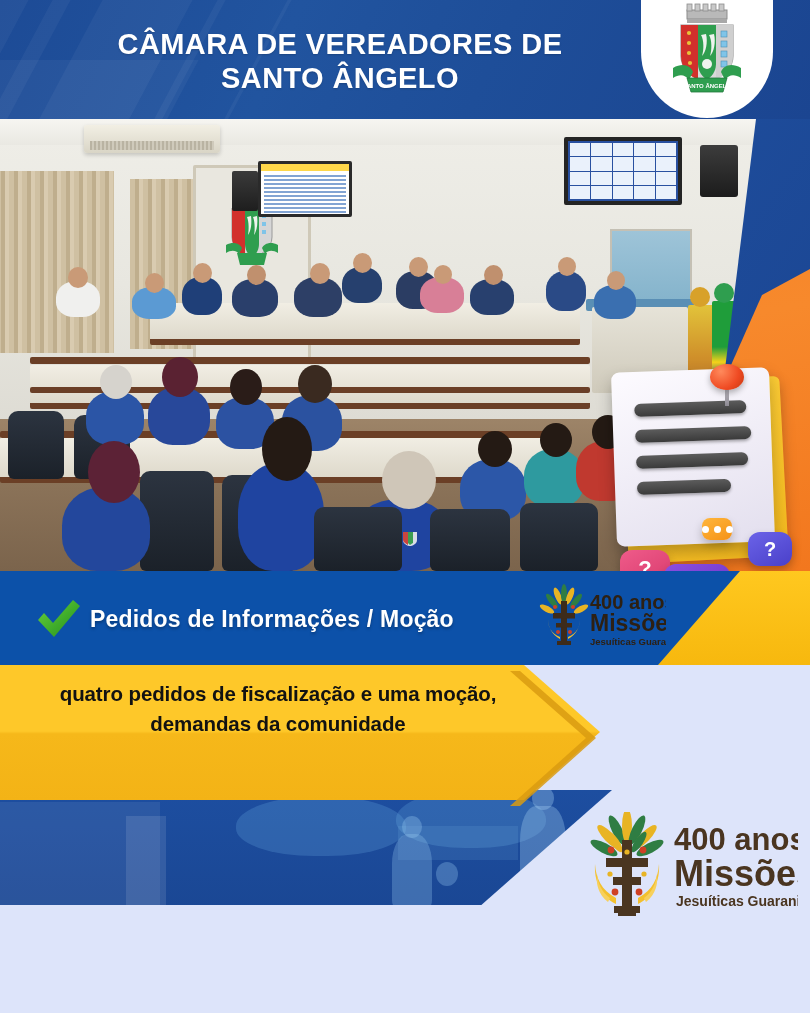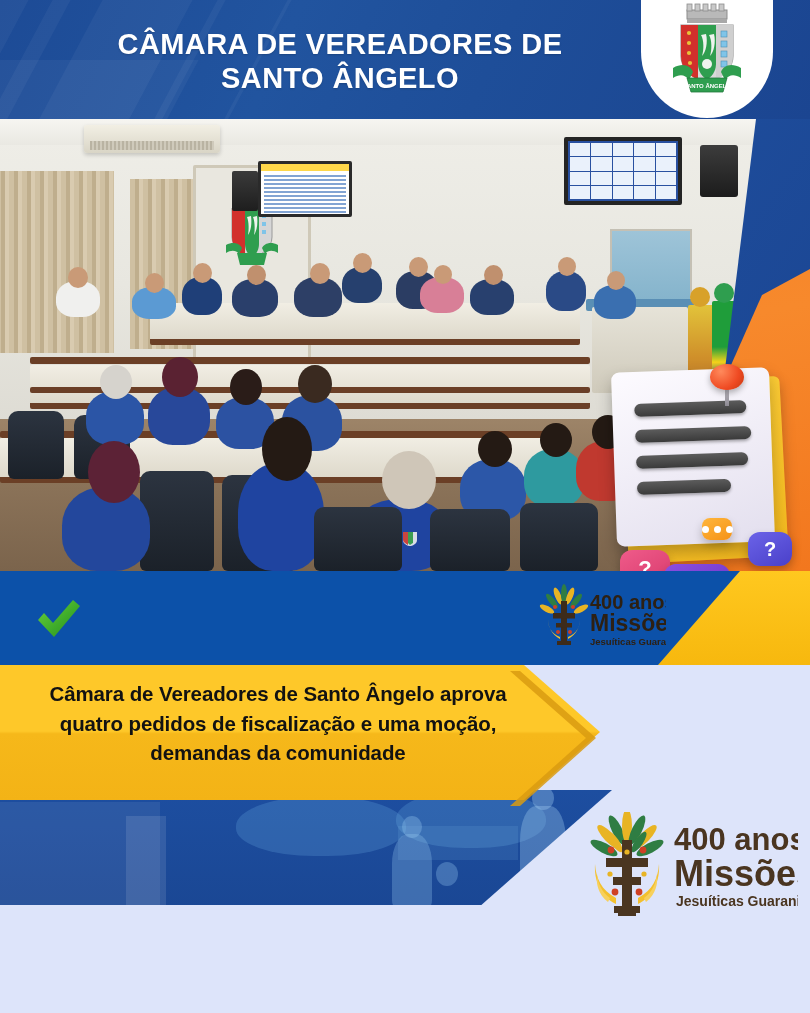--- a/index.html
+++ b/index.html
@@ -525,20 +525,21 @@
     <defs>
       <linearGradient id="gch" x1="0" y1="0" x2="1" y2="1">
         <stop offset="0%" stop-color="#6fd13a"></stop>
         <stop offset="55%" stop-color="#3fad2a"></stop>
         <stop offset="100%" stop-color="#2d8c1f"></stop>
       </linearGradient>
     </defs>
     <path d="M4 24 L10 17 L19 27 L39 4 L46 10 L20 41 Z" fill="url(#gch)"></path>
   </svg>
 
+  <div class="ribbon-label">Pedidos de Informações / Moção</div>
 
   <svg class="mini-logo" viewBox="0 0 150 72">
     <g transform="translate(4,4)">
       <g stroke="none">
         <ellipse cx="32" cy="14" rx="3" ry="9" fill="#2f7d43" transform="rotate(-38 32 14)"></ellipse>
         <ellipse cx="38" cy="9" rx="3" ry="9" fill="#e8b424" transform="rotate(-22 38 9)"></ellipse>
         <ellipse cx="44" cy="7" rx="3" ry="10" fill="#2f7d43"></ellipse>
         <ellipse cx="50" cy="9" rx="3" ry="9" fill="#e8b424" transform="rotate(22 50 9)"></ellipse>
         <ellipse cx="56" cy="14" rx="3" ry="9" fill="#2f7d43" transform="rotate(38 56 14)"></ellipse>
         <ellipse cx="27" cy="22" rx="3" ry="8" fill="#e8b424" transform="rotate(-62 27 22)"></ellipse>
@@ -557,21 +558,20 @@
     </g>
     <text x="74" y="26" font-size="20" font-weight="bold" fill="#2d2013" font-family="Liberation Sans, sans-serif">400 anos</text>
     <text x="74" y="48" font-size="23" font-weight="bold" fill="#2d2013" font-family="Liberation Sans, sans-serif">Missões</text>
     <text x="74" y="62" font-size="9.5" font-weight="bold" fill="#2d2013" font-family="Liberation Sans, sans-serif">Jesuíticas Guaranis</text>
   </svg>
 
   <div class="arrow">
     <div class="face"></div>
     <div class="edge"></div>
     <div class="headline">
-      <div>Câmara de Vereadores de Santo Ângelo aprova</div>
       <div>quatro pedidos de fiscalização e uma moção,</div>
       <div>demandas da comunidade</div>
     </div>
   </div>
 
   <div class="blueband">
     <div class="bb-shape" style="left:0;   top:12px; width:160px; height:106px;"></div>
     <div class="bb-shape" style="left:126px;top:26px; width:40px;  height:92px;  background:rgba(255,255,255,0.11);"></div>
     <div class="bb-tree" style="left:236px;top:6px;  width:170px; height:60px;"></div>
     <div class="bb-tree" style="left:396px;top:0px;  width:150px; height:58px;"></div>

